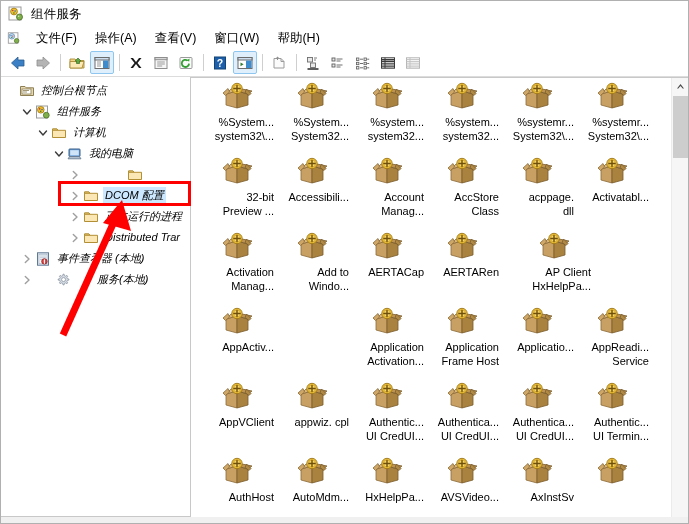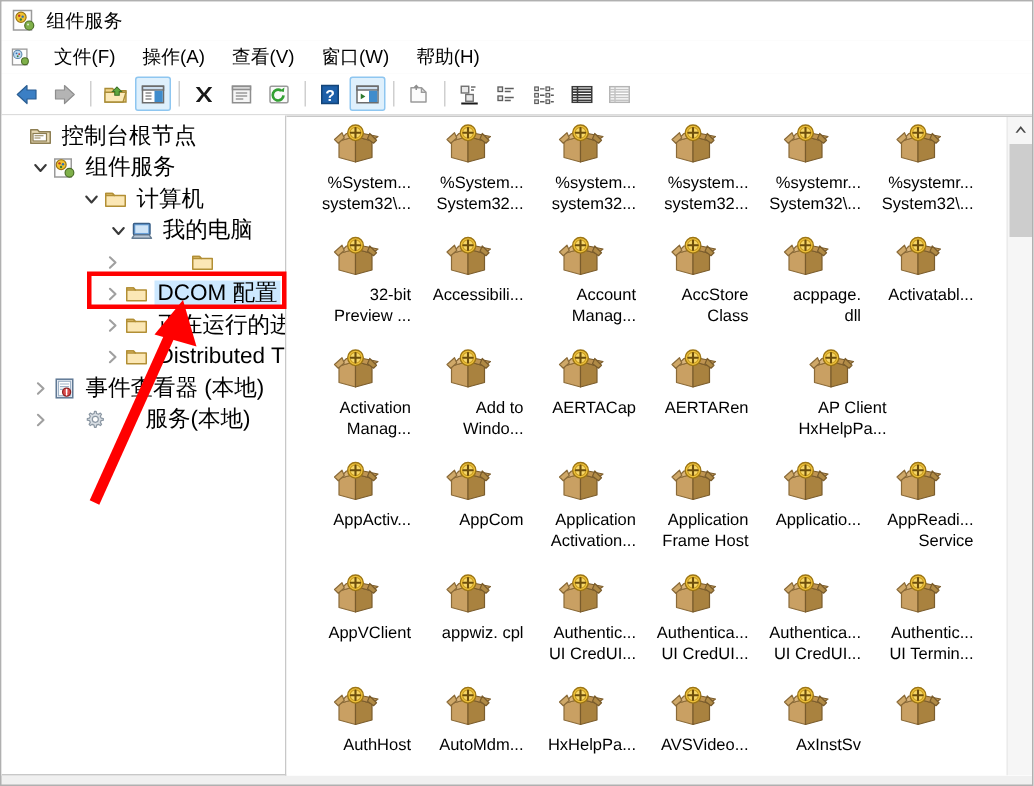--- a/index.html
+++ b/index.html
@@ -138,23 +138,24 @@
     position: relative;
     overflow: hidden;
   }
 
   
   .tree-row {
     display: flex;
     align-items: center;
     height: 21px;
     white-space: nowrap;
-    font-size: 15px;
+    font-size: 11px;
     cursor: default;
     position: relative;
+    font-style: italic;
   }
   .tw {
     width: 16px;
     height: 16px;
     flex: none;
     display: flex;
     align-items: center;
     justify-content: center;
   }
   .tw svg { display: block; }
@@ -437,33 +438,33 @@
             <span class="tree-icon"><svg width="16" height="16" viewBox="0 0 16 16">
                 <rect x="1.5" y="2" width="11" height="12" fill="#fdfdfd" stroke="#9a9a9a" stroke-width="1"></rect>
                 <circle cx="5.8" cy="5.8" r="3.3" fill="#f2c230" stroke="#9a7512" stroke-width="0.8"></circle>
                 <circle cx="4.7" cy="4.9" r="0.8" fill="#c0392b"></circle>
                 <circle cx="7" cy="5.5" r="0.8" fill="#2d6fb5"></circle>
                 <circle cx="5.7" cy="7.3" r="0.8" fill="#3b7d3b"></circle>
                 <circle cx="11.3" cy="11.2" r="2.9" fill="#7fb04a" stroke="#4b6e27" stroke-width="0.8"></circle>
               </svg></span>
             <span class="tree-label">组件服务</span>
           </div>
-          <div class="tree-row" style="padding-left: 52px;">
+          <div class="tree-row" style="padding-left: 34px;">
             <span class="tw">
               <svg width="10" height="10" viewBox="0 0 10 10">
                 <path d="M1.5 3 L5 7 L8.5 3" fill="none" stroke="#3a3a3a" stroke-width="1.4" stroke-linecap="round" stroke-linejoin="round"></path>
               </svg>
             </span>
             <span class="tree-icon"><svg width="16" height="16" viewBox="0 0 16 16">
                 <path d="M1.5 4 L6 4 L7.2 5.3 L14.5 5.3 L14.5 12.5 L1.5 12.5 Z" fill="#fbe7b5" stroke="#b28f35" stroke-width="1" stroke-linejoin="round"></path>
                 <path d="M1.5 4 L6 4 L7.2 5.3 L1.5 5.3 Z" fill="#f0d288" stroke="#b28f35" stroke-width="1" stroke-linejoin="round"></path>
               </svg></span>
             <span class="tree-label">计算机</span>
           </div>
-          <div class="tree-row" style="padding-left: 50px; justify-content: center;">
+          <div class="tree-row" style="padding-left: 50px;">
             <span class="tw">
               <svg width="10" height="10" viewBox="0 0 10 10">
                 <path d="M1.5 3 L5 7 L8.5 3" fill="none" stroke="#3a3a3a" stroke-width="1.4" stroke-linecap="round" stroke-linejoin="round"></path>
               </svg>
             </span>
             <span class="tree-icon"><svg width="16" height="16" viewBox="0 0 16 16">
                 <rect x="2" y="3" width="11" height="7.5" rx="0.6" fill="#5b8fc9" stroke="#2f5party" stroke-width="0"></rect>
                 <rect x="2" y="3" width="11" height="7.5" rx="0.6" fill="#6aa0d8" stroke="#3a5f87" stroke-width="1"></rect>
                 <rect x="3.2" y="4.2" width="8.6" height="5.1" fill="#cfe4f7"></rect>
                 <path d="M1 12.8 L14 12.8 L12.4 10.6 L2.6 10.6 Z" fill="#b9c6d4" stroke="#667c92" stroke-width="0.9" stroke-linejoin="round"></path>
@@ -813,35 +814,20 @@
                 <path d="M16 9 L21 7 L31 9 L27 12 Z" fill="#bf9451" stroke="#7a5c2c" stroke-width="0.8" stroke-linejoin="round"></path>
                 <path d="M2 11 L7 6.5 L8.5 10 L4.5 13.5 Z" fill="#cfa868" stroke="#8a6a38" stroke-width="0.8" stroke-linejoin="round"></path>
                 <path d="M30 11.5 L25.5 7 L24 10.5 L28 13.5 Z" fill="#b08a45" stroke="#7a5c2c" stroke-width="0.8" stroke-linejoin="round"></path>
                 <circle cx="16" cy="6.5" r="5.2" fill="#f0c33c" stroke="#9c7515" stroke-width="0.9"></circle>
                 <circle cx="16" cy="6.5" r="3.6" fill="#f7d768" stroke="#c79b22" stroke-width="0.7"></circle>
                 <path d="M16 3.4 v6.2 M12.9 6.5 h6.2" stroke="#6e4f0c" stroke-width="1.4" stroke-linecap="round"></path>
               </svg></div>
             <span class="lbl">AppActiv...</span>
             <span class="lbl2"></span>
           </div>
-          <div class="cell" style="left: 83px; top: 229px;">
-            <div class="boxicon"><svg width="32" height="30" viewBox="0 0 32 30">
-                <path d="M5 12 L16 9 L16 26 L5 23 Z" fill="#c9a063" stroke="#8a6a38" stroke-width="0.8" stroke-linejoin="round"></path>
-                <path d="M16 9 L27 12 L27 23 L16 26 Z" fill="#a9823f" stroke="#7a5c2c" stroke-width="0.8" stroke-linejoin="round"></path>
-                <path d="M5 12 L10 7 L21 7 L16 9 Z" fill="#d9b57e" stroke="#8a6a38" stroke-width="0.8" stroke-linejoin="round"></path>
-                <path d="M16 9 L21 7 L31 9 L27 12 Z" fill="#bf9451" stroke="#7a5c2c" stroke-width="0.8" stroke-linejoin="round"></path>
-                <path d="M2 11 L7 6.5 L8.5 10 L4.5 13.5 Z" fill="#cfa868" stroke="#8a6a38" stroke-width="0.8" stroke-linejoin="round"></path>
-                <path d="M30 11.5 L25.5 7 L24 10.5 L28 13.5 Z" fill="#b08a45" stroke="#7a5c2c" stroke-width="0.8" stroke-linejoin="round"></path>
-                <circle cx="16" cy="6.5" r="5.2" fill="#f0c33c" stroke="#9c7515" stroke-width="0.9"></circle>
-                <circle cx="16" cy="6.5" r="3.6" fill="#f7d768" stroke="#c79b22" stroke-width="0.7"></circle>
-                <path d="M16 3.4 v6.2 M12.9 6.5 h6.2" stroke="#6e4f0c" stroke-width="1.4" stroke-linecap="round"></path>
-              </svg></div>
-            <span class="lbl">AppCom</span>
-            <span class="lbl2"></span>
-          </div>
           <div class="cell" style="left: 158px; top: 229px;">
             <div class="boxicon"><svg width="32" height="30" viewBox="0 0 32 30">
                 <path d="M5 12 L16 9 L16 26 L5 23 Z" fill="#c9a063" stroke="#8a6a38" stroke-width="0.8" stroke-linejoin="round"></path>
                 <path d="M16 9 L27 12 L27 23 L16 26 Z" fill="#a9823f" stroke="#7a5c2c" stroke-width="0.8" stroke-linejoin="round"></path>
                 <path d="M5 12 L10 7 L21 7 L16 9 Z" fill="#d9b57e" stroke="#8a6a38" stroke-width="0.8" stroke-linejoin="round"></path>
                 <path d="M16 9 L21 7 L31 9 L27 12 Z" fill="#bf9451" stroke="#7a5c2c" stroke-width="0.8" stroke-linejoin="round"></path>
                 <path d="M2 11 L7 6.5 L8.5 10 L4.5 13.5 Z" fill="#cfa868" stroke="#8a6a38" stroke-width="0.8" stroke-linejoin="round"></path>
                 <path d="M30 11.5 L25.5 7 L24 10.5 L28 13.5 Z" fill="#b08a45" stroke="#7a5c2c" stroke-width="0.8" stroke-linejoin="round"></path>
                 <circle cx="16" cy="6.5" r="5.2" fill="#f0c33c" stroke="#9c7515" stroke-width="0.9"></circle>
                 <circle cx="16" cy="6.5" r="3.6" fill="#f7d768" stroke="#c79b22" stroke-width="0.7"></circle>

